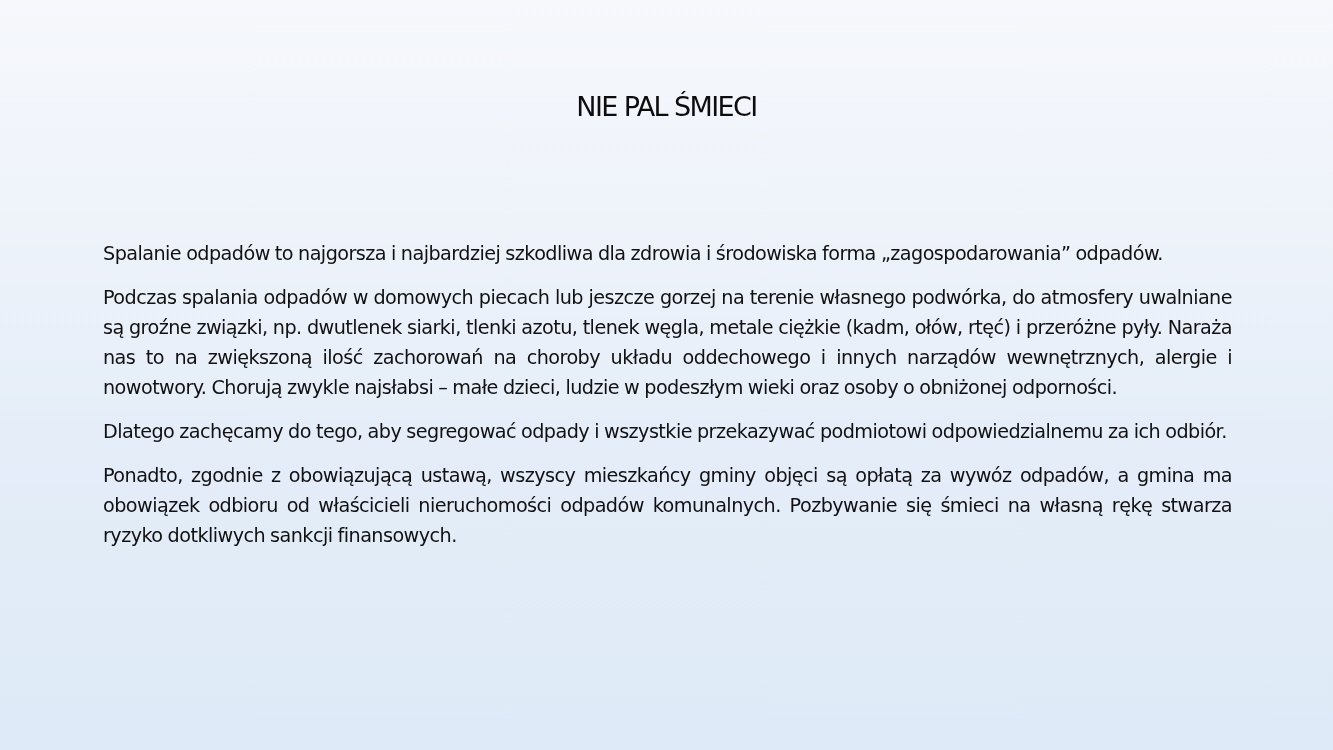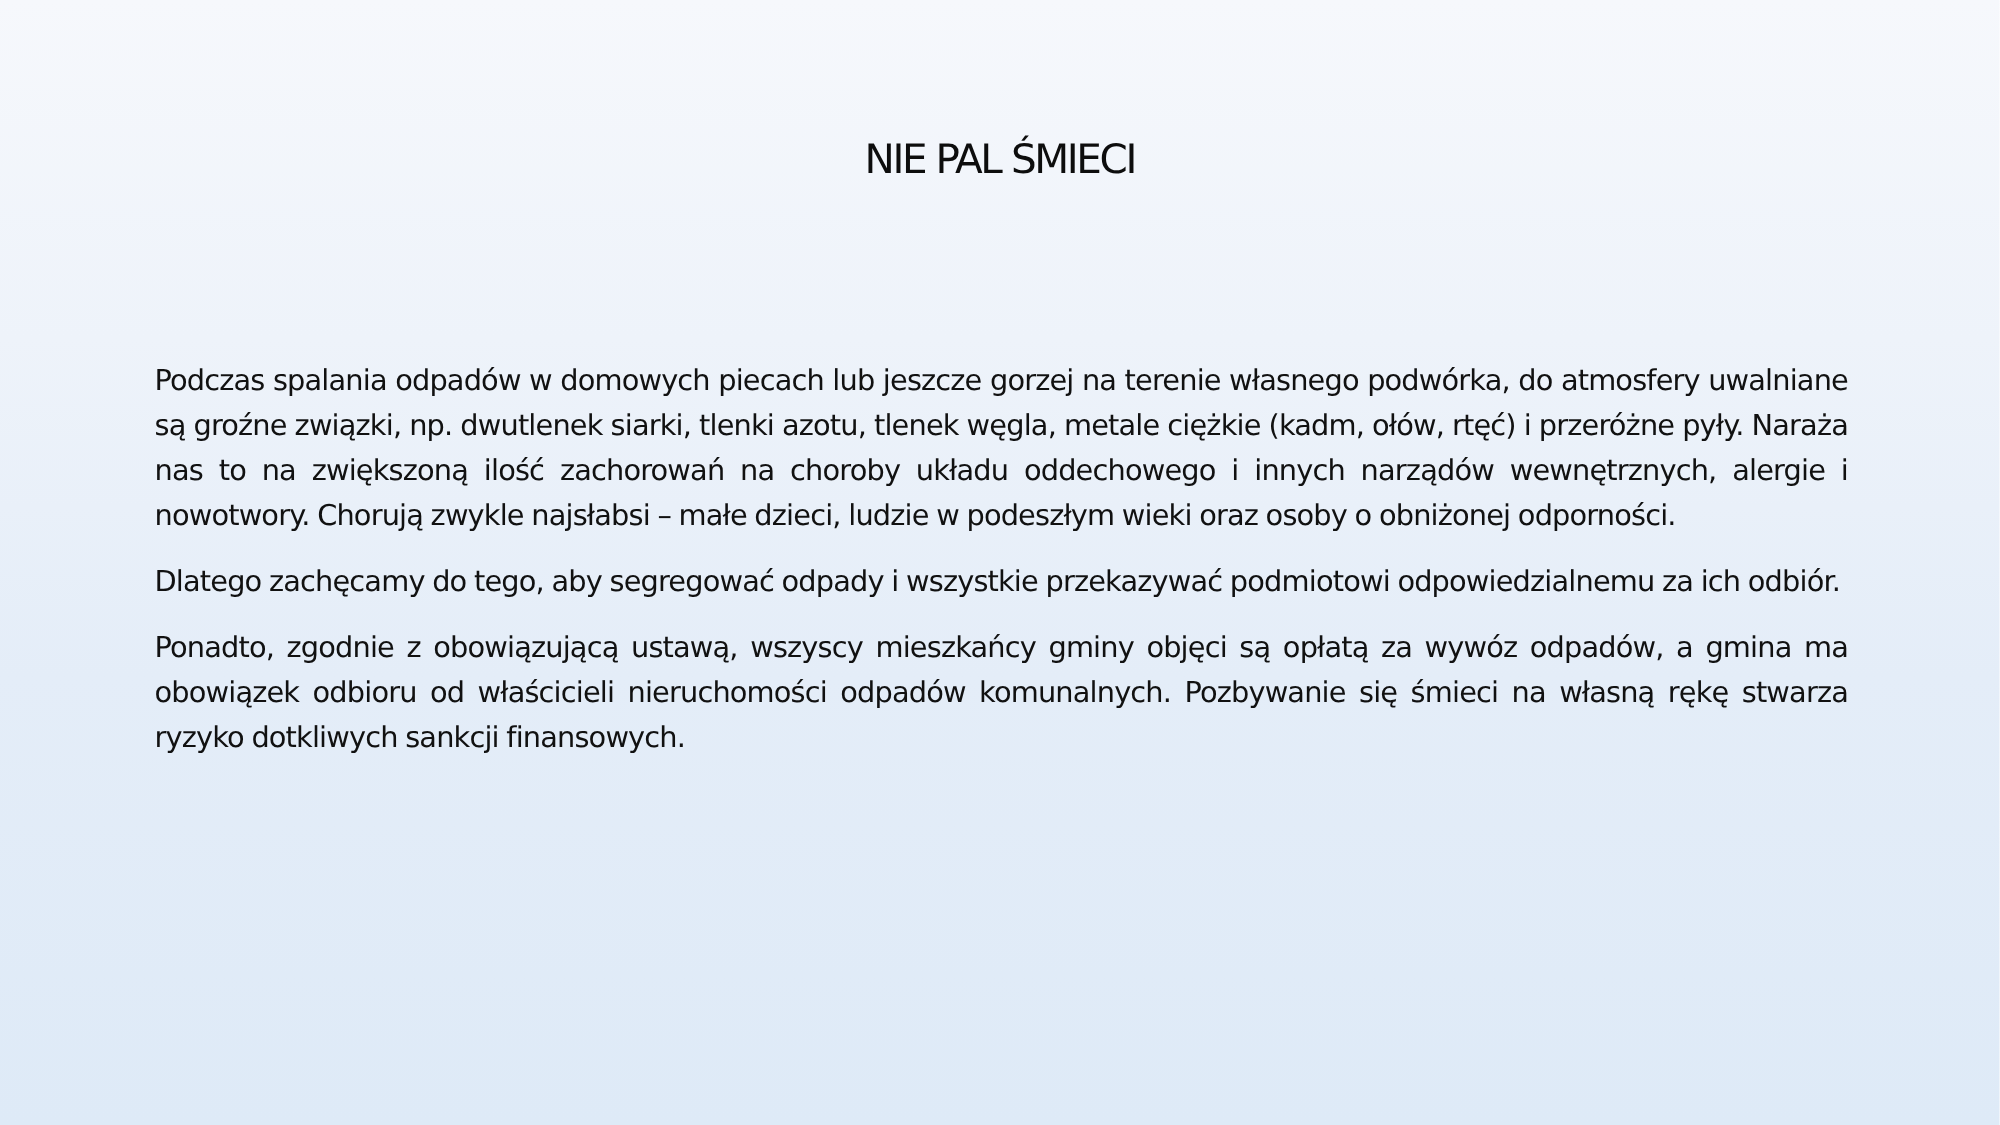--- a/index.html
+++ b/index.html
@@ -51,17 +51,18 @@
       font-family: "DejaVu Sans", sans-serif;
     }
   </style>
 </head>
 <body>
 
 <div class="slide">
   <h1 class="title">NIE PAL ŚMIECI</h1>
 
   <div class="body">
+    <p class="para">Spalanie odpadów to najgorsza i najbardziej szkodliwa dla zdrowia i środowiska forma „zagospodarowania” odpadów.</p>
     <p class="para">Podczas spalania odpadów w domowych piecach lub jeszcze gorzej na terenie własnego podwórka, do atmosfery uwalniane są groźne związki, np. dwutlenek siarki, tlenki azotu, tlenek węgla, metale ciężkie (kadm, ołów, rtęć) i przeróżne pyły. Naraża nas to na zwiększoną ilość zachorowań na choroby układu oddechowego i innych narządów wewnętrznych, alergie i nowotwory. Chorują zwykle najsłabsi – małe dzieci, ludzie w podeszłym wieki oraz osoby o obniżonej odporności.</p>
     <p class="para">Dlatego zachęcamy do tego, aby segregować odpady i wszystkie przekazywać podmiotowi odpowiedzialnemu za ich odbiór.</p>
     <p class="para">Ponadto, zgodnie z obowiązującą ustawą, wszyscy mieszkańcy gminy objęci są opłatą za wywóz odpadów, a gmina ma obowiązek odbioru od właścicieli nieruchomości odpadów komunalnych. Pozbywanie się śmieci na własną rękę stwarza ryzyko dotkliwych sankcji finansowych.</p>
   </div>
 </div>
 
 </body></html>

